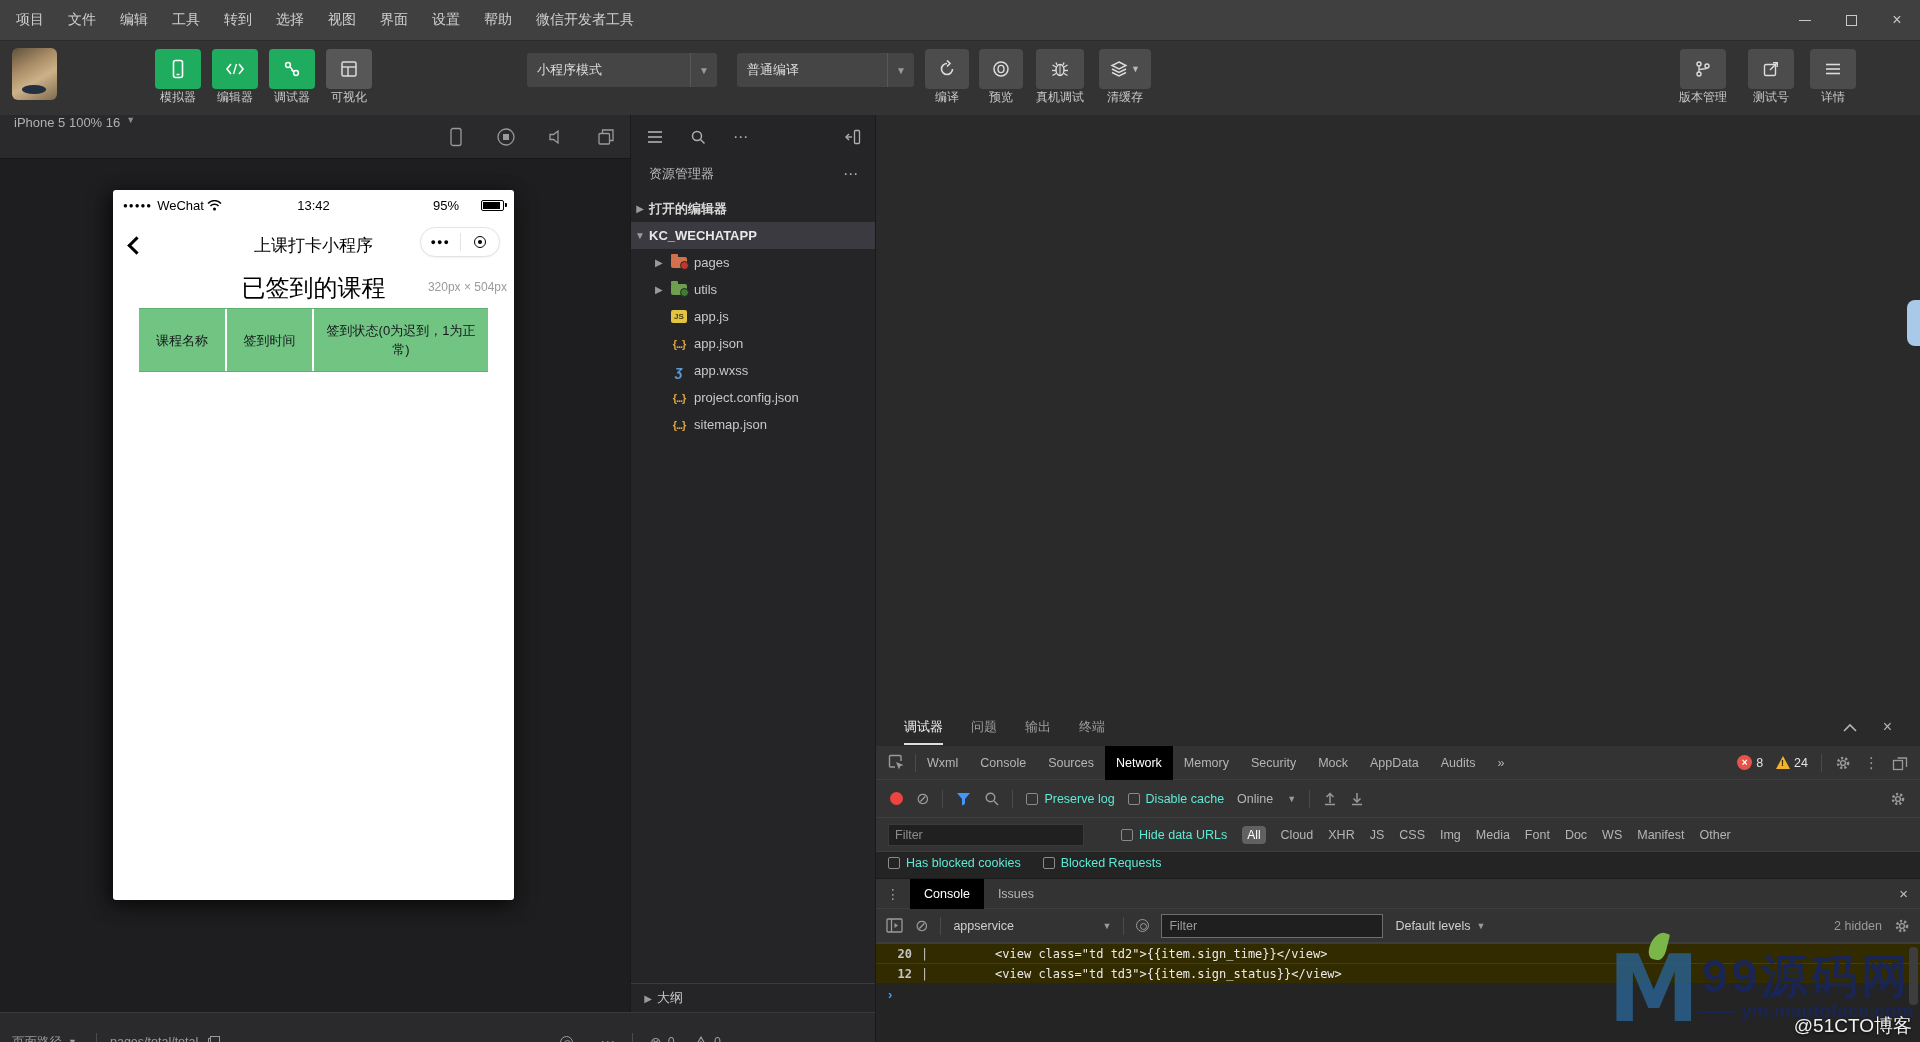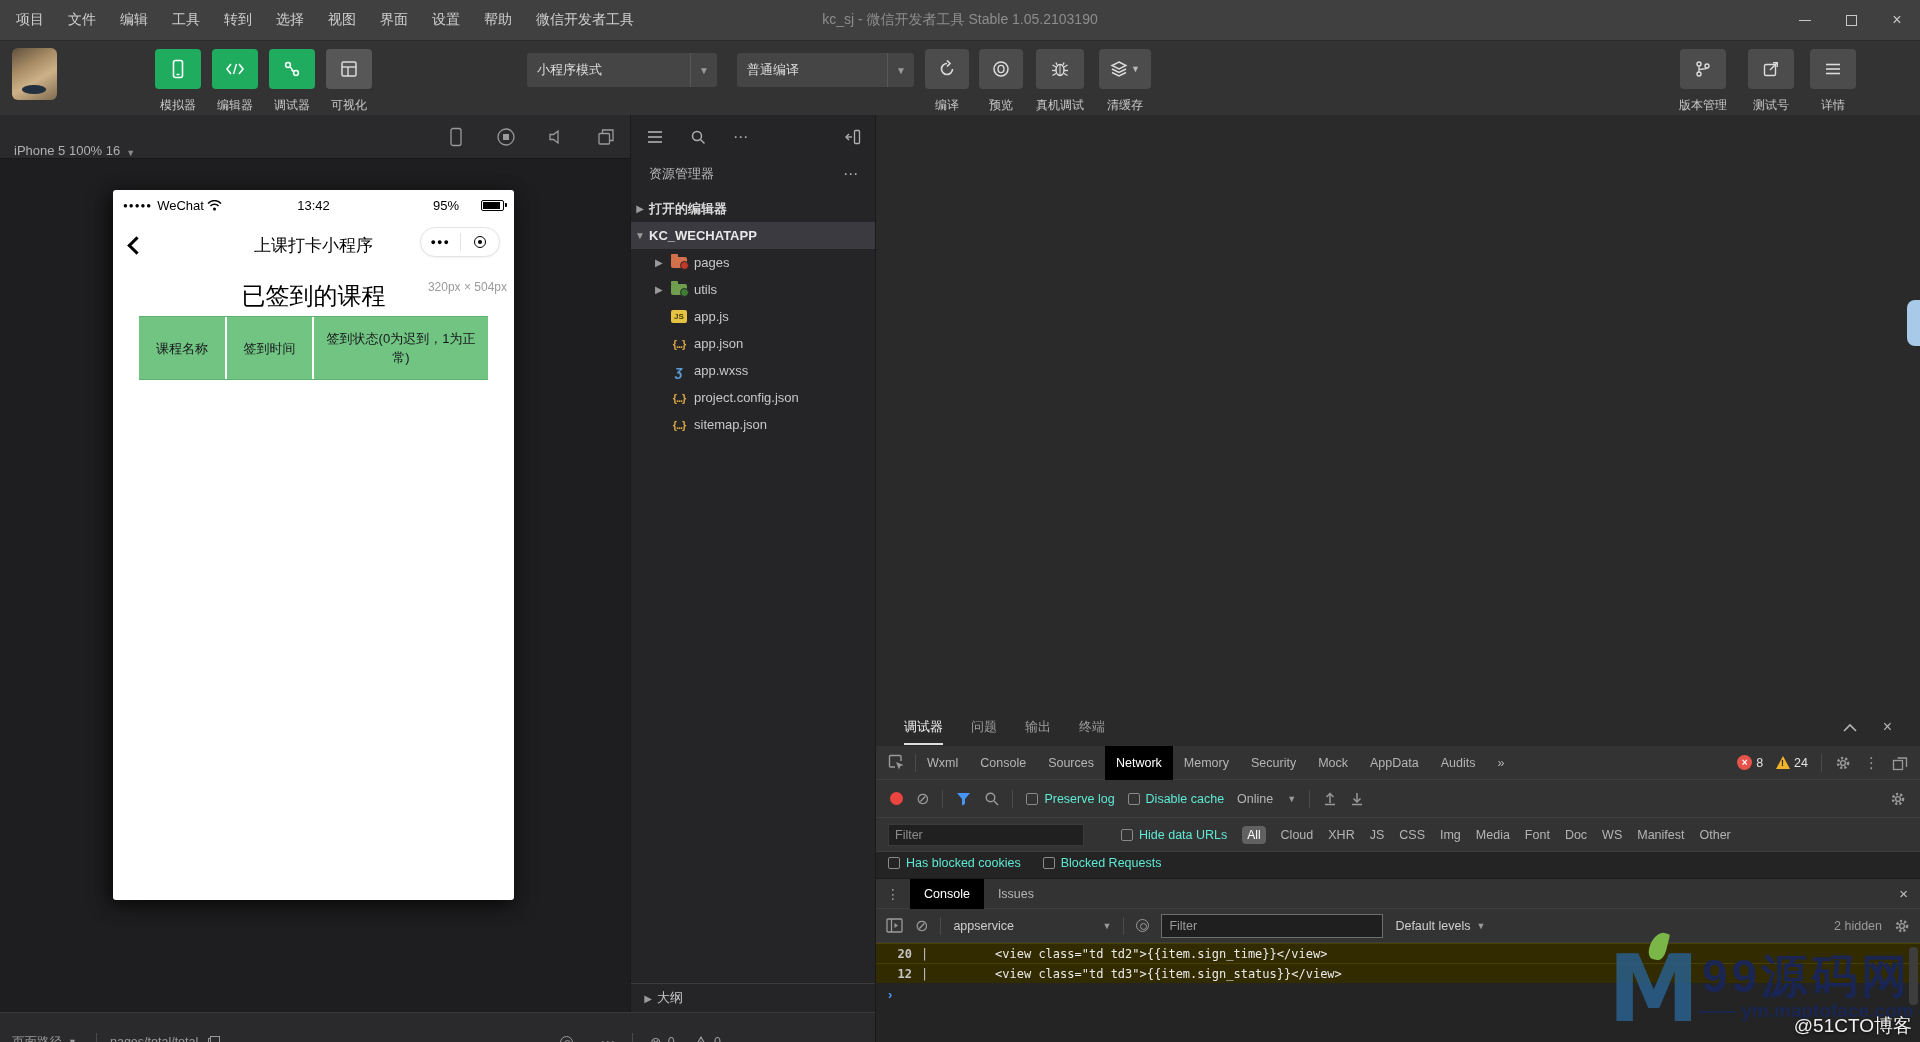--- a/index.html
+++ b/index.html
@@ -24,32 +24,32 @@
 
   
   .toolbar{position:absolute;left:0;top:40px;width:1920px;height:75px;background:#333;border-top:1px solid #2b2b2b;z-index:5}
   .avatar{position:absolute;left:12px;top:7px;width:45px;height:52px;border-radius:6px;overflow:hidden;
           background:linear-gradient(150deg,#5d4f3c 0%,#a98d66 35%,#cdb188 60%,#7d6a4e 100%)}
   .avatar i{position:absolute;left:10px;bottom:6px;width:24px;height:9px;border-radius:50%;background:#23303f;display:block}
   .tbcol{position:absolute;top:8px;display:flex;flex-direction:column;align-items:center}
   .sqbtn{width:46px;height:40px;border-radius:4px;display:flex;align-items:center;justify-content:center;color:#fff}
   .sqbtn.green{background:#1fac5f}
   .sqbtn.gray{background:#575757;color:#ddd}
-  .tblabel{margin-top:8px;font-size:12px;color:#c8c8c8;white-space:nowrap}
+  .tblabel{margin-top:0;font-size:12px;color:#c8c8c8;white-space:nowrap}
   .tb-select{position:absolute;top:12px;height:34px;background:#454545;border-radius:3px;color:#ddd;
              font-size:13px;display:flex;align-items:center;padding:0 0 0 10px}
   .tb-select .caret{margin-left:auto;border-left:1px solid #585858;align-self:stretch;display:flex;
                     align-items:center;padding:0 8px;color:#9a9a9a;font-size:10px}
   .actbtn{width:44px;height:40px;background:#4c4c4c;border-radius:4px;display:flex;align-items:center;
           justify-content:center;color:#dcdcdc}
   .actbtn .mini-caret{font-size:9px;color:#bbb;margin-left:3px}
 
   
   .sim{position:absolute;left:0;top:115px;width:630px;height:897px;background:#1e1e20}
-  .sim-header{height:44px;background:#2a2a2c;border-bottom:1px solid #181818;display:flex;align-items:flex-end;
+  .sim-header{height:44px;background:#2a2a2c;border-bottom:1px solid #181818;display:flex;align-items:flex-start;
               color:#b0b0b0;font-size:13px;padding-left:14px;position:relative}
   .sim-header .caret{font-size:9px;margin-left:6px;color:#8a8a8a}
   .sim-ic{position:absolute;top:11px;width:24px;height:22px;display:flex;align-items:center;justify-content:center;color:#9a9a9a}
 
   .phone{position:absolute;left:113px;top:75px;width:401px;height:710px;background:#fff;border-radius:3px;
          box-shadow:-6px 4px 18px rgba(0,0,0,.55),4px 6px 20px rgba(0,0,0,.35);color:#000}
   .p-status{height:30px;display:flex;align-items:center;padding:0 10px;font-size:13px;position:relative}
   .p-dots{font-size:8px;letter-spacing:1px;margin-right:5px}
   .p-time{position:absolute;left:50%;transform:translateX(-50%)}
   .p-right{margin-left:auto;display:flex;align-items:center;gap:20px}
@@ -60,21 +60,21 @@
   .back-chevron{position:absolute;left:17px;top:19px;width:13px;height:13px;border-left:3px solid #000;
                 border-bottom:3px solid #000;transform:rotate(45deg)}
   .p-nav-title{text-align:center;line-height:52px;font-size:17px}
   .capsule{position:absolute;right:14px;top:7px;width:80px;height:30px;border:1px solid #e4e4e4;border-radius:15px;
            display:flex;background:#fff;box-shadow:0 1px 2px rgba(0,0,0,.06)}
   .cap-half{flex:1;display:flex;align-items:center;justify-content:center}
   .cap-div{width:1px;height:18px;background:#e4e4e4;align-self:center}
   .cap-dots{font-size:9px;letter-spacing:1px}
   .cap-target{width:12px;height:12px;border:1.6px solid #000;border-radius:50%;position:relative}
   .cap-target::after{content:"";position:absolute;left:50%;top:50%;width:4px;height:4px;margin:-2px 0 0 -2px;border-radius:50%;background:#000}
-  .p-page-title{margin-top:8px;height:32px;text-align:center;font-size:24px;color:#000}
+  .p-page-title{height:32px;text-align:center;font-size:24px;color:#000}
   .size-overlay{position:absolute;right:4px;top:90px;font-size:12px;color:#9a9a9a;background:rgba(255,255,255,.82);padding:0 3px;white-space:nowrap}
   .p-table{margin:4px 26px 0;height:64px;background:#72c483;display:flex;border-top:1px solid #5db071;border-bottom:1px solid #5db071}
   .p-td{display:flex;align-items:center;justify-content:center;text-align:center;font-size:13px;line-height:19px;
         color:#14171a;padding:2px 4px}
   .p-td.c1{flex:0 0 86px}
   .p-td.c2{flex:0 0 87px;border-left:2px solid #fff}
   .p-td.c3{flex:1;border-left:2px solid #fff}
 
   
   .explorer{position:absolute;left:630px;top:115px;width:245px;height:897px;background:#252528;
@@ -209,21 +209,20 @@
     <div class="menu-item">文件</div>
     <div class="menu-item">编辑</div>
     <div class="menu-item">工具</div>
     <div class="menu-item">转到</div>
     <div class="menu-item">选择</div>
     <div class="menu-item">视图</div>
     <div class="menu-item">界面</div>
     <div class="menu-item">设置</div>
     <div class="menu-item">帮助</div>
     <div class="menu-item">微信开发者工具</div>
-    <div class="win-title">kc_sj - 微信开发者工具 Stable 1.05.2103190</div>
     <div class="win-controls">
       <div class="win-btn">
           <span class="ic-min"></span>
         </div>
       <div class="win-btn">
           <span class="ic-max"></span>
         </div>
       <div class="win-btn">
           <span class="ic-close">×</span>
         </div>

